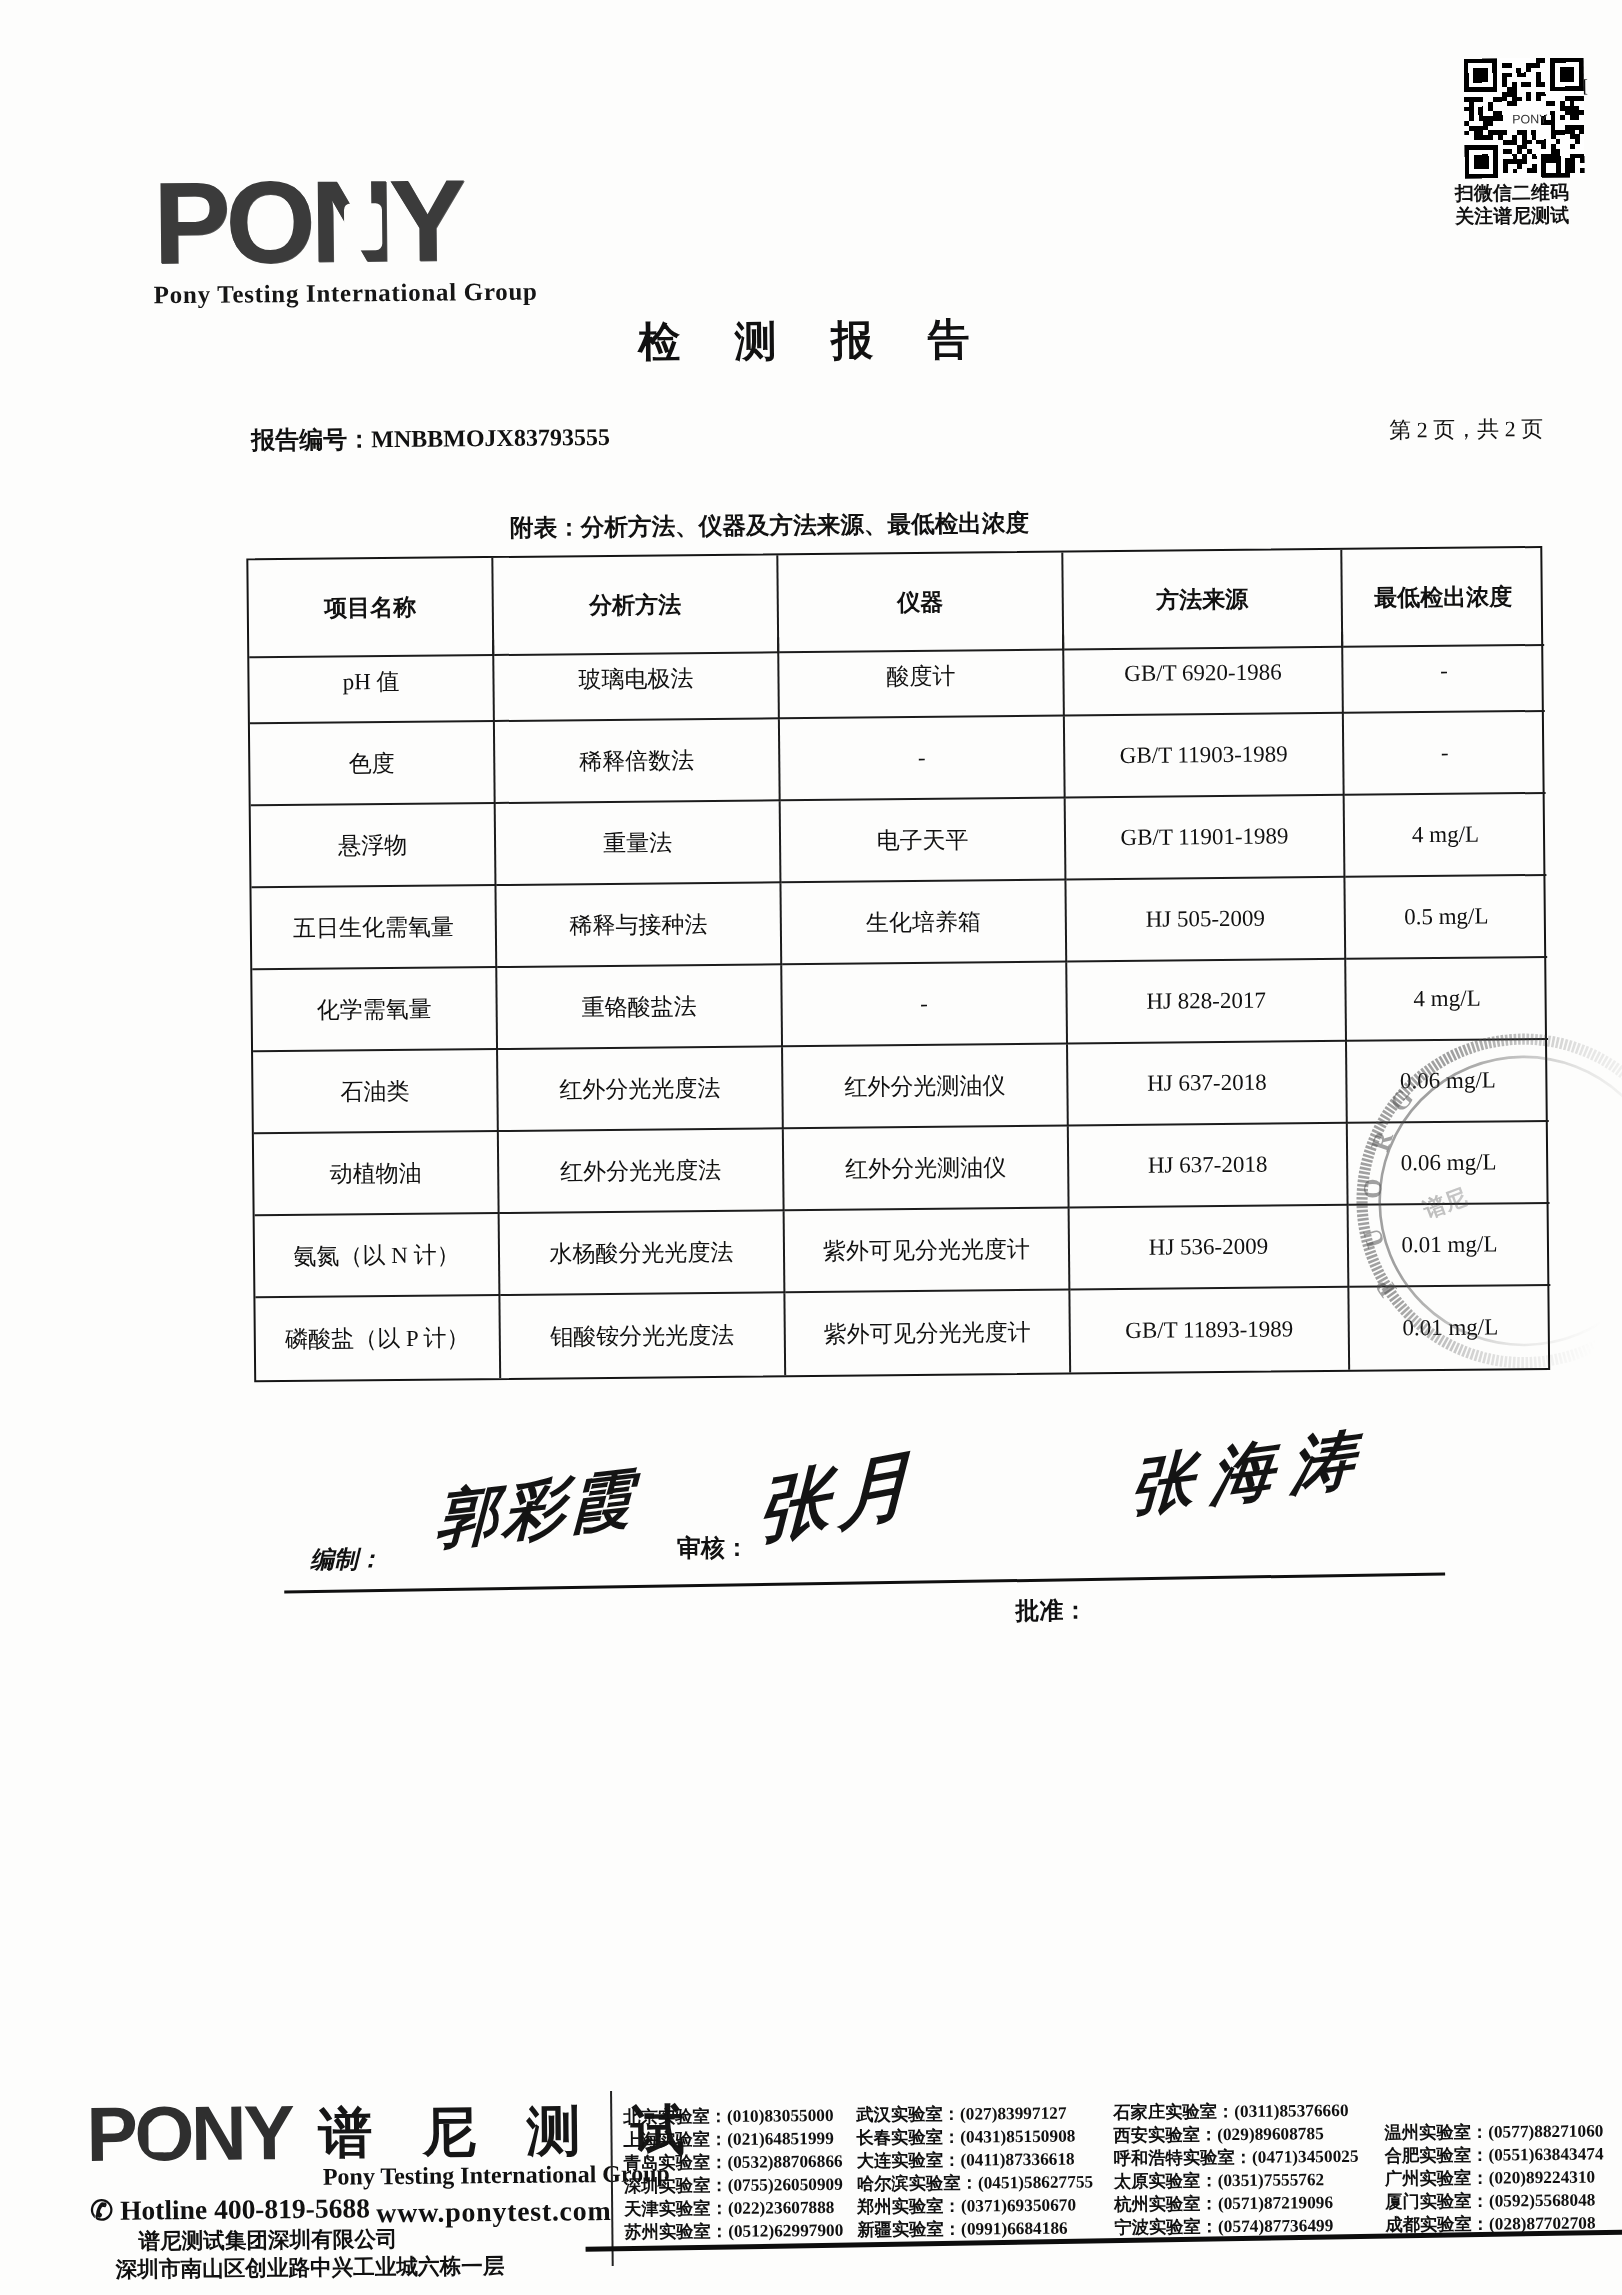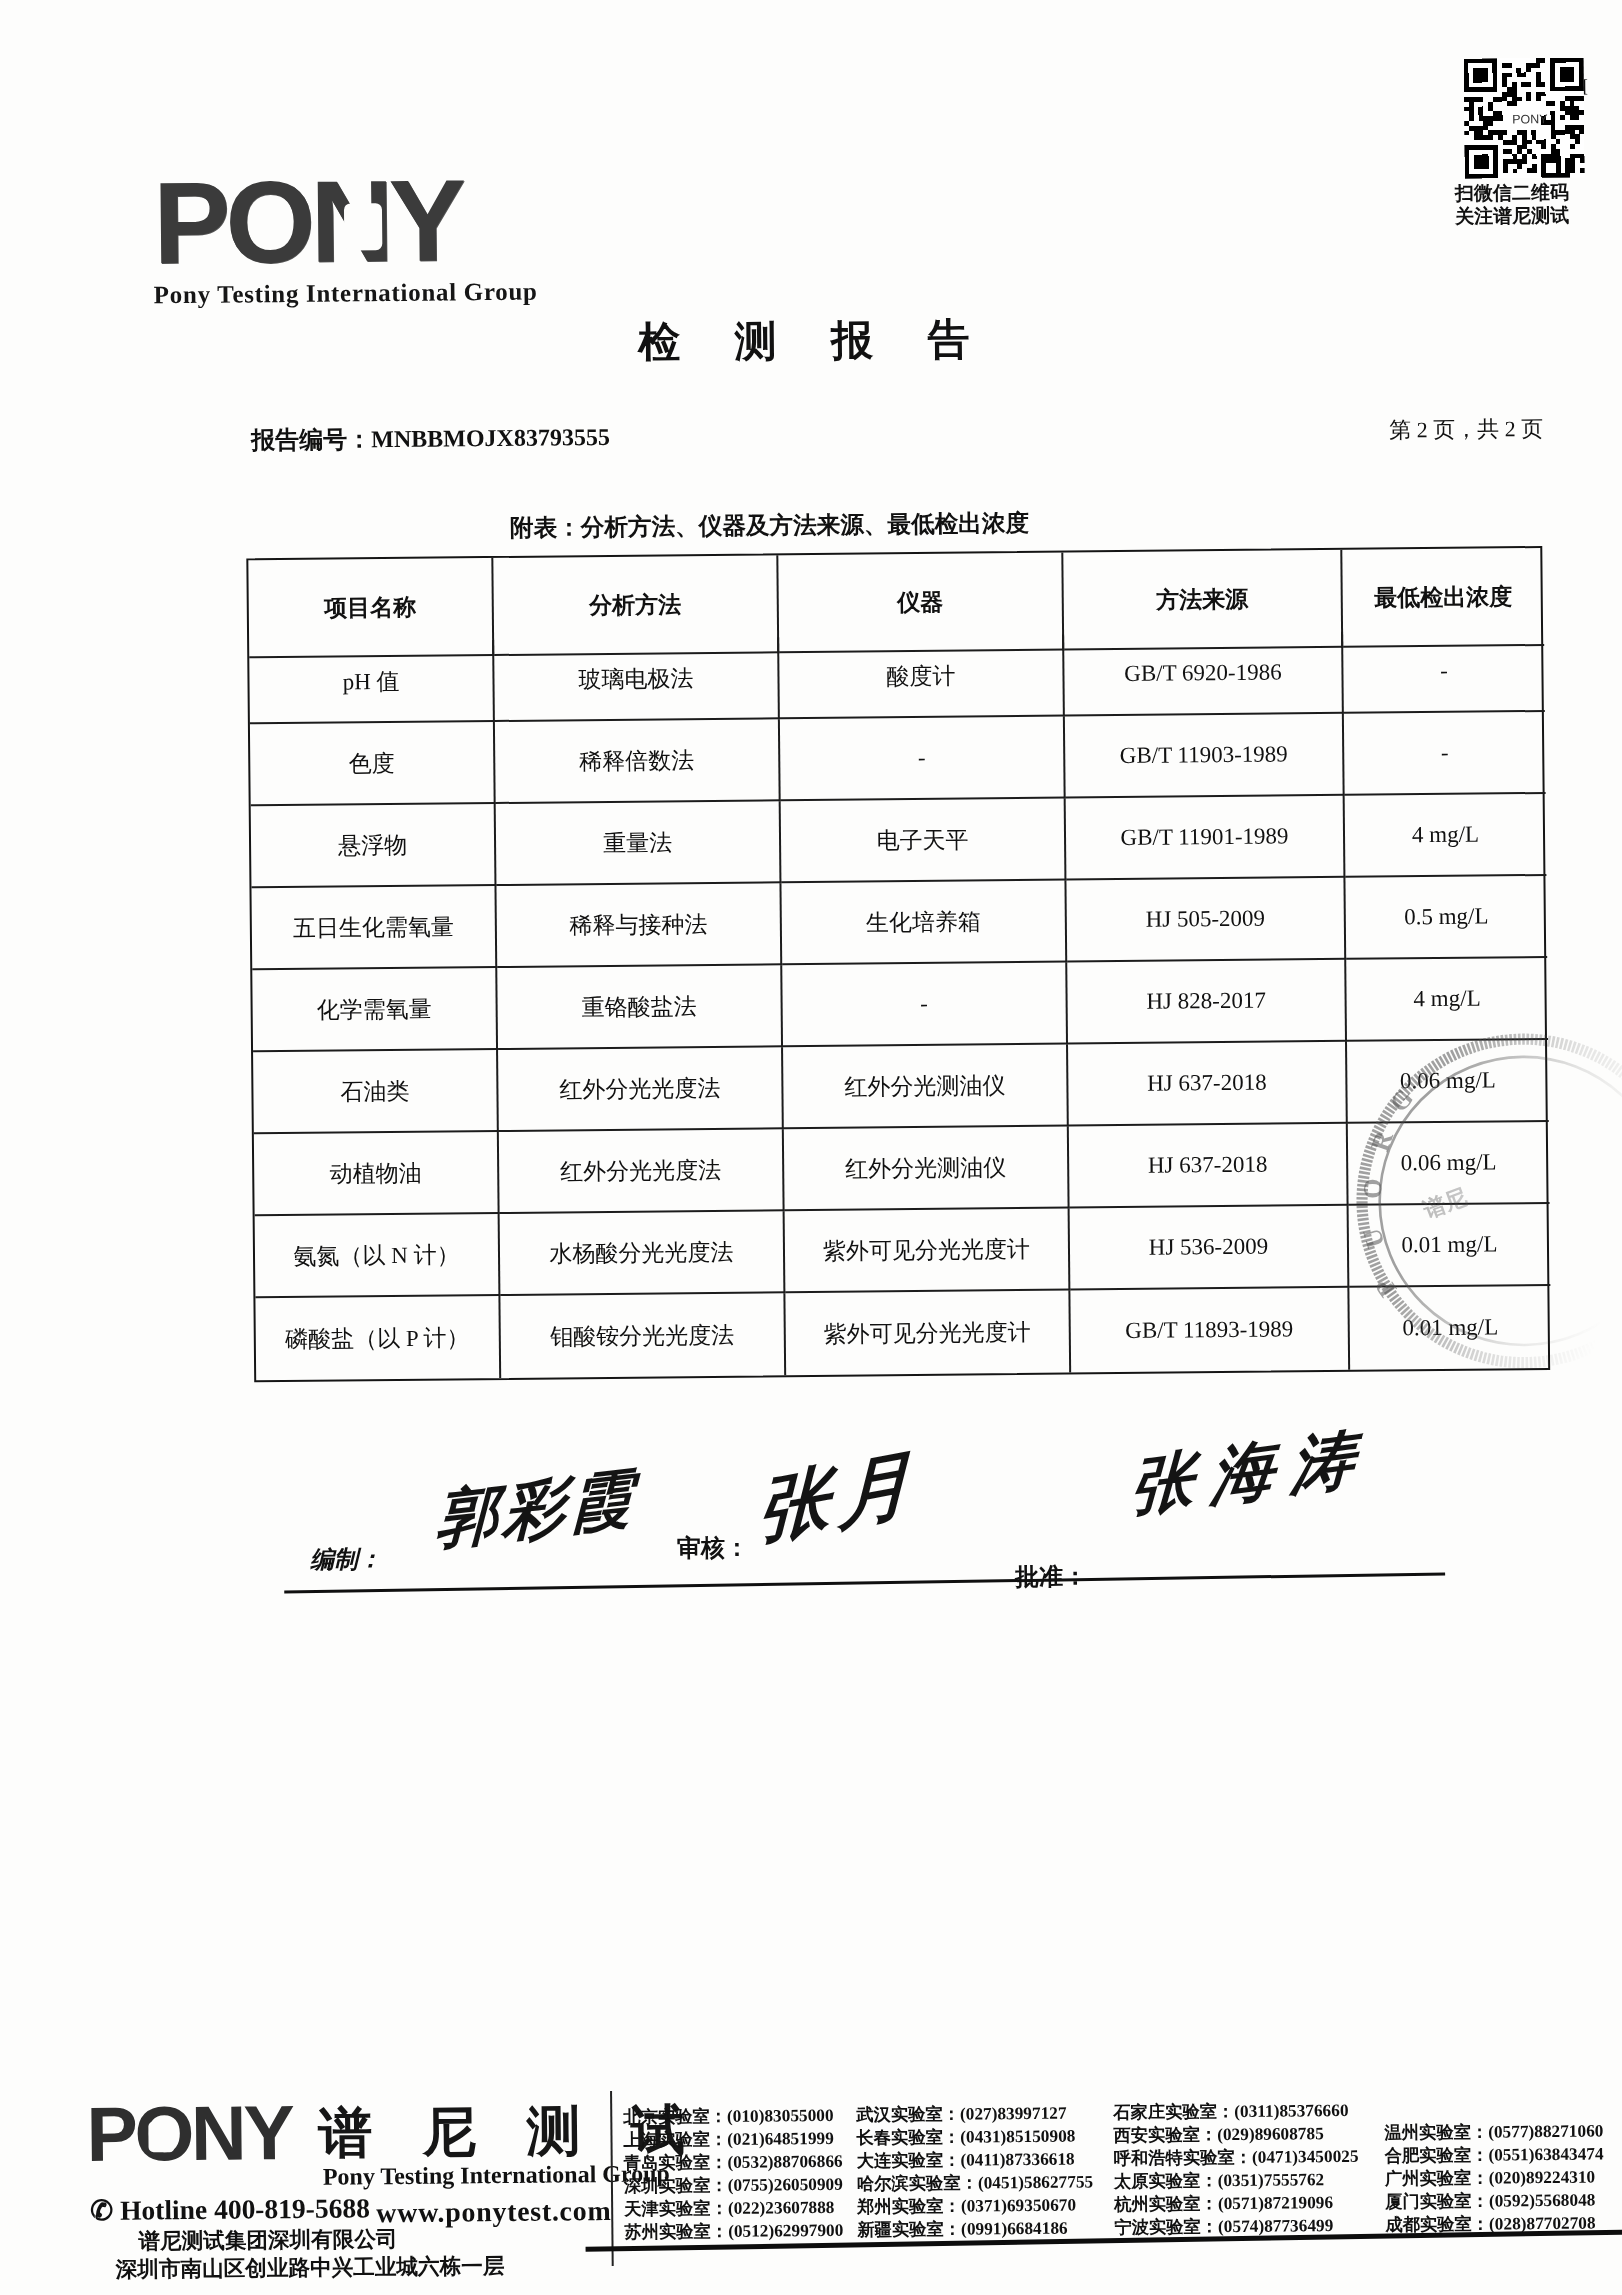--- a/index.html
+++ b/index.html
@@ -54,21 +54,21 @@
     mask-image:linear-gradient(105deg,rgba(0,0,0,.95) 30%,rgba(0,0,0,.25) 55%,rgba(0,0,0,0) 72%);}
 
   
   .sig-name{position:absolute;font-weight:700;font-style:italic;color:#141414;}
   .sig-name.n1{left:432px;top:1464px;font-size:63px;transform:rotate(-6deg) skewX(-8deg);letter-spacing:3.9px;}
   .sig-name.n2{left:753px;top:1449px;font-size:73px;transform:rotate(-10deg) skewX(-12deg);letter-spacing:9.2px;}
   .sig-name.n3{left:1126px;top:1433px;font-size:64px;transform:rotate(-7deg) skewX(-10deg);letter-spacing:17px;}
   .sig-label{position:absolute;font-size:24px;font-weight:600;}
   .sig-label.l1{left:306px;top:1539px;font-style:italic;}
   .sig-label.l2{left:673px;top:1531px;}
-  .sig-label.l3{left:1011px;top:1563px;text-align:right;}
+  .sig-label.l3{left:1011px;top:1597px;text-align:right;}
   .sig-rule{position:absolute;left:280px;top:1582px;width:1161px;height:3.3px;background:#101010;transform:rotate(-0.35deg);}
 
   
   .f-logo-word{position:absolute;left:77px;top:2091px;
     font-family:"Liberation Sans",sans-serif;font-weight:900;font-size:77px;line-height:72px;
     letter-spacing:-3.3px;color:#2f2f2f;}
   .f-logo-o-hole{position:absolute;left:139px;top:2115px;width:26px;height:31px;background:#fdfdfc;border-radius:5.2px;}
   .f-logo-cn{position:absolute;left:309px;top:2093px;font-size:54px;font-weight:800;letter-spacing:18.3px;color:#161616;white-space:nowrap;}
   .f-logo-sub{position:absolute;left:313px;top:2159px;font-size:24px;font-weight:700;}
   .f-hotline{position:absolute;left:80px;top:2187px;font-size:27.5px;font-weight:600;}

